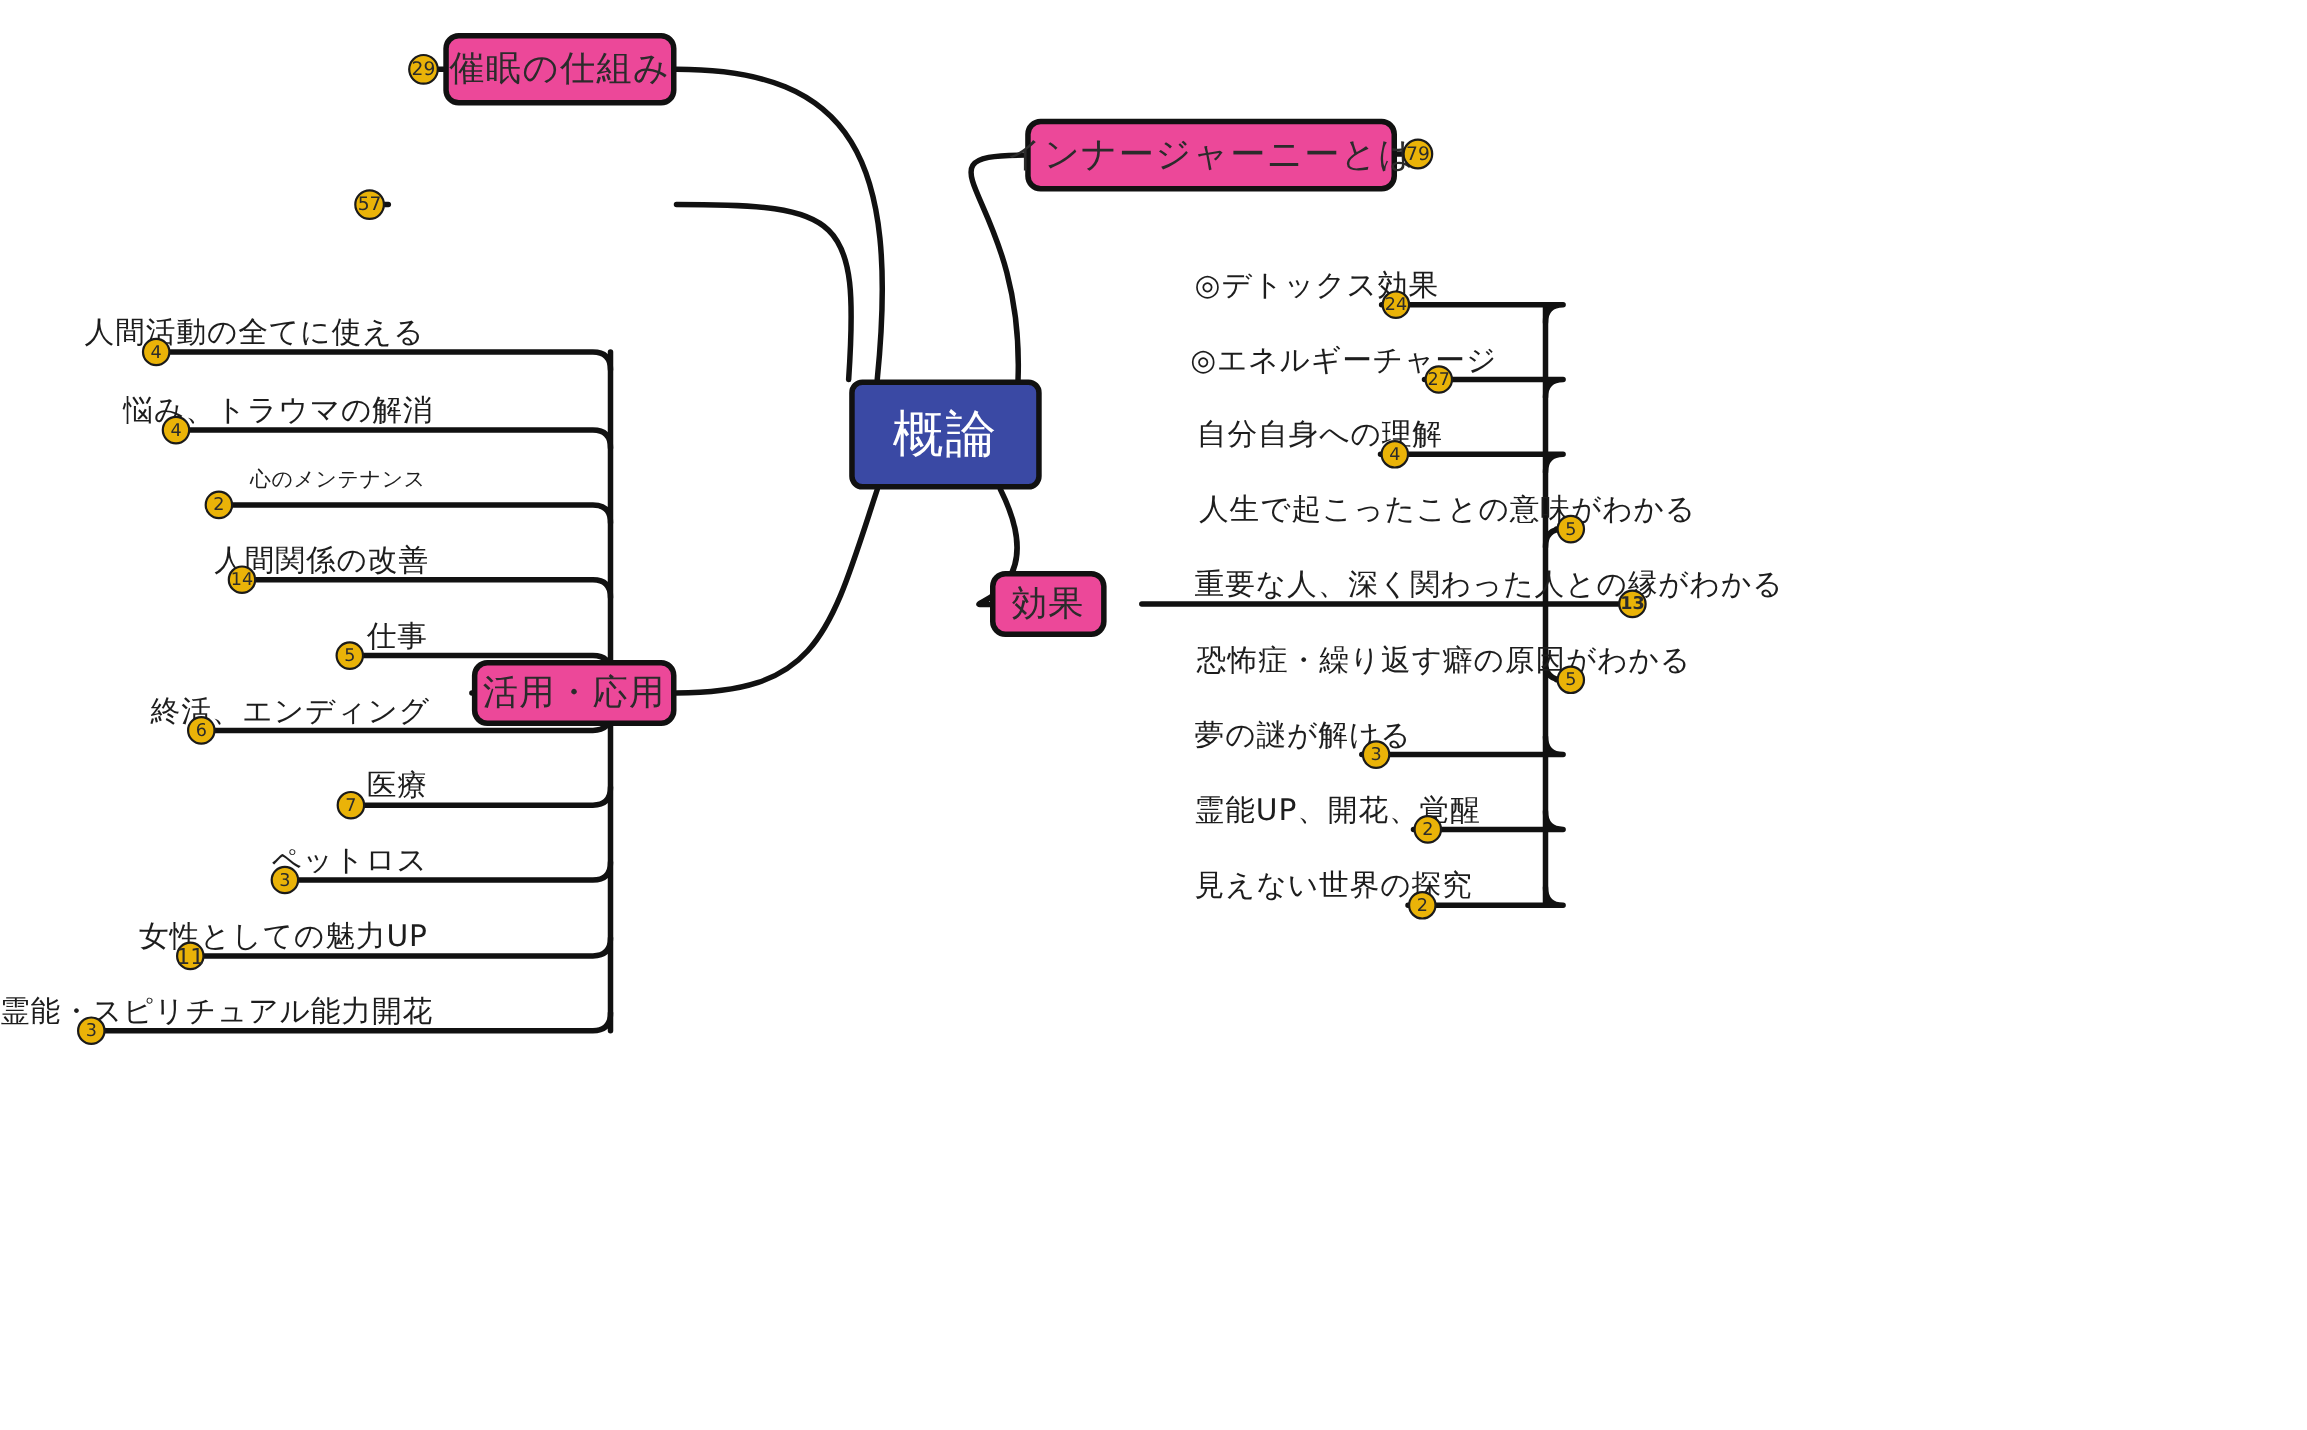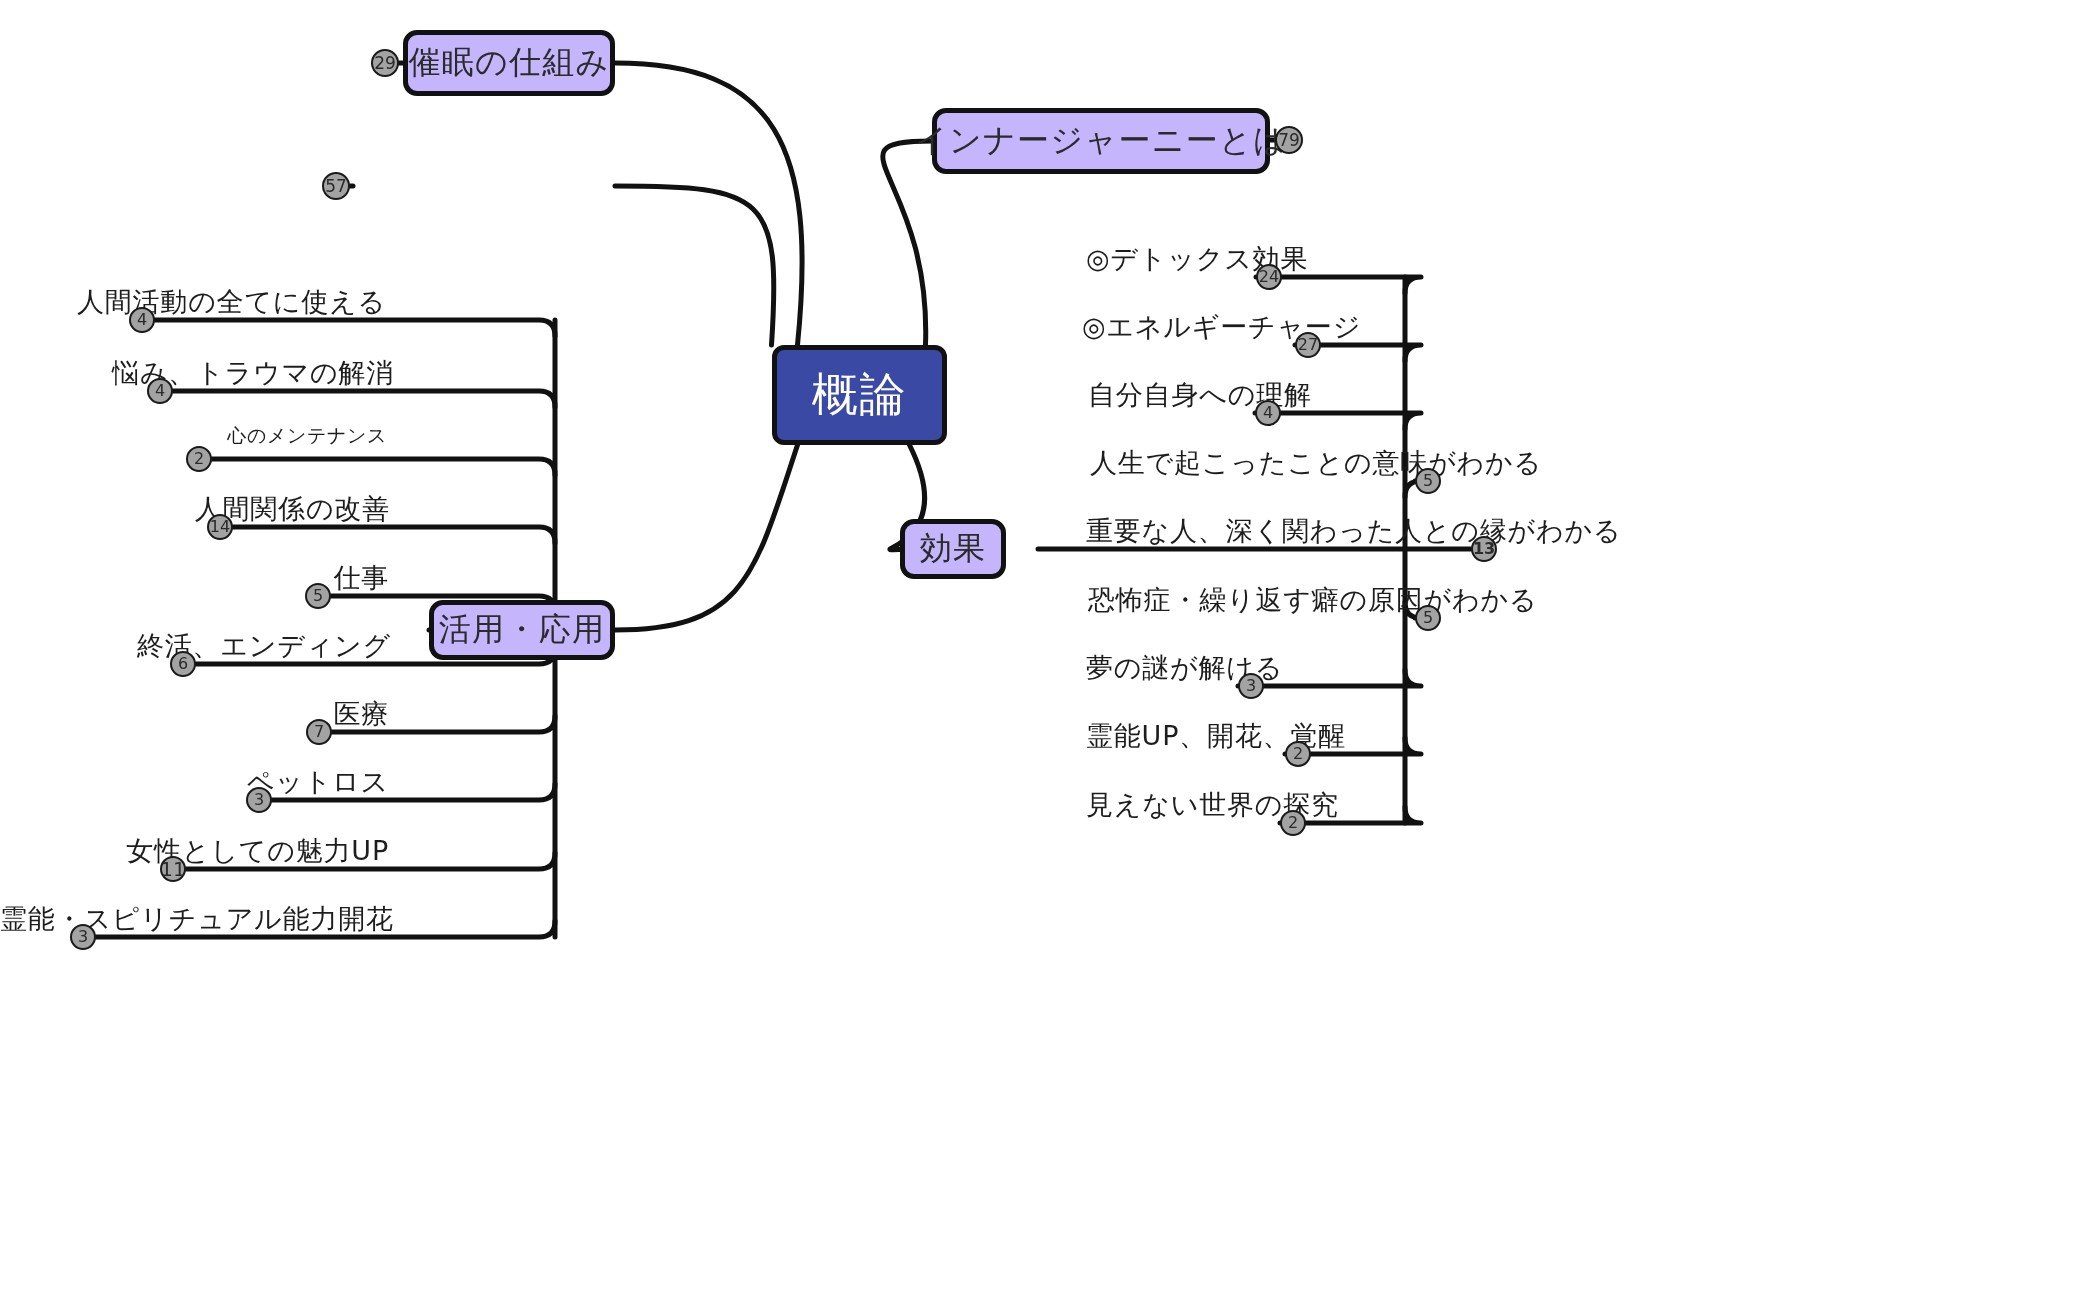--- a/index.html
+++ b/index.html
@@ -25,21 +25,21 @@
   }
   
   .node-box {
     position: absolute;
     box-sizing: border-box;
     display: flex;
     align-items: center;
     justify-content: center;
     border: 5px solid #111111;
     border-radius: 14px;
-    background: #c4b5fd;
+    background: #ec4899;
     color: #2b2b2b;
     white-space: nowrap;
     letter-spacing: 0.04em;
     z-index: 3;
   }
   .node-box.root {
     background: #3a49a4;
     border-color: #111111;
     color: #ffffff;
     border-radius: 12px;
@@ -53,21 +53,21 @@
     z-index: 3;
   }
   .leaf-label.right { text-align: left; }
   .leaf-label.left  { text-align: right; }
   
   .badge {
     position: absolute;
     box-sizing: border-box;
     border: 2.5px solid #1a1a1a;
     border-radius: 50%;
-    background: #a3a3a3;
+    background: #eab308;
     color: #2b2b2b;
     display: flex;
     align-items: center;
     justify-content: center;
     font-size: 20px;
     line-height: 1;
     z-index: 4;
   }
 </style>
 </head>

